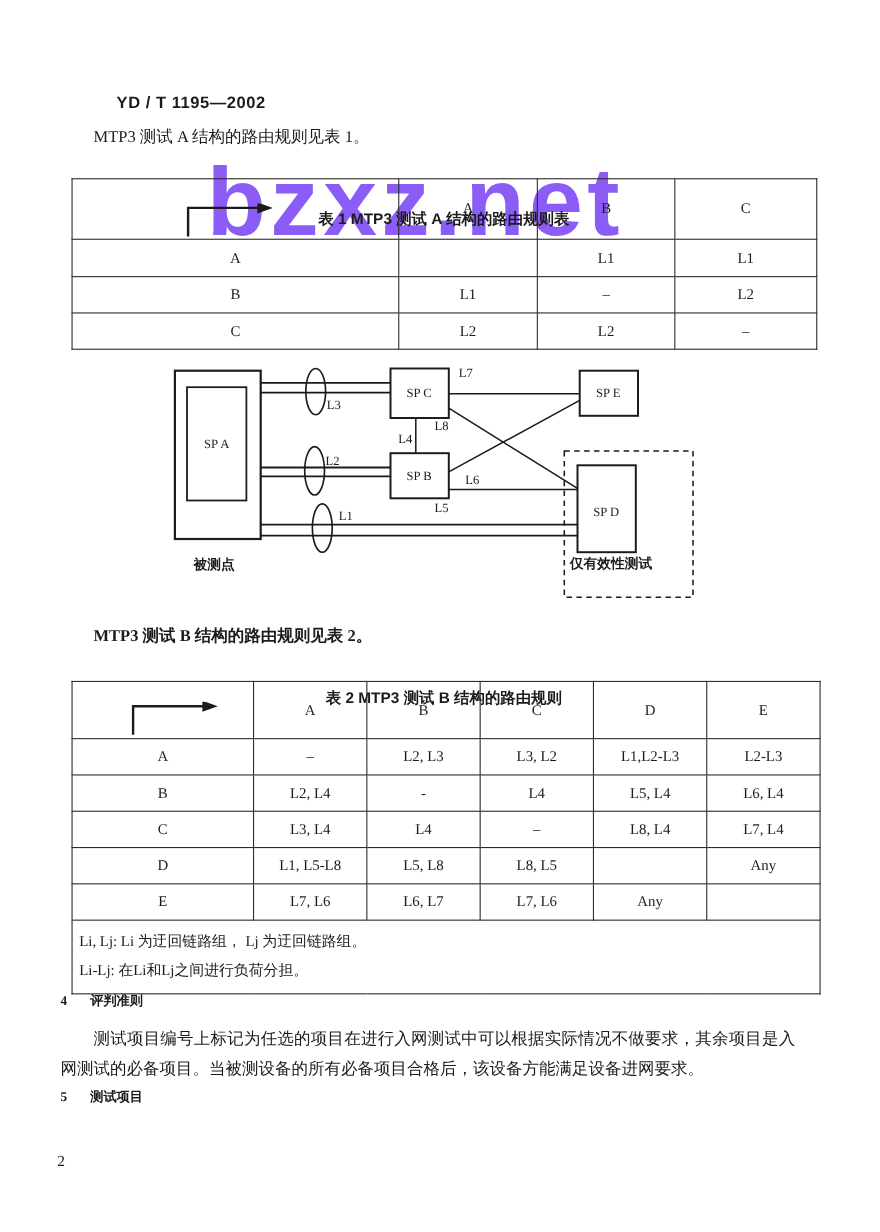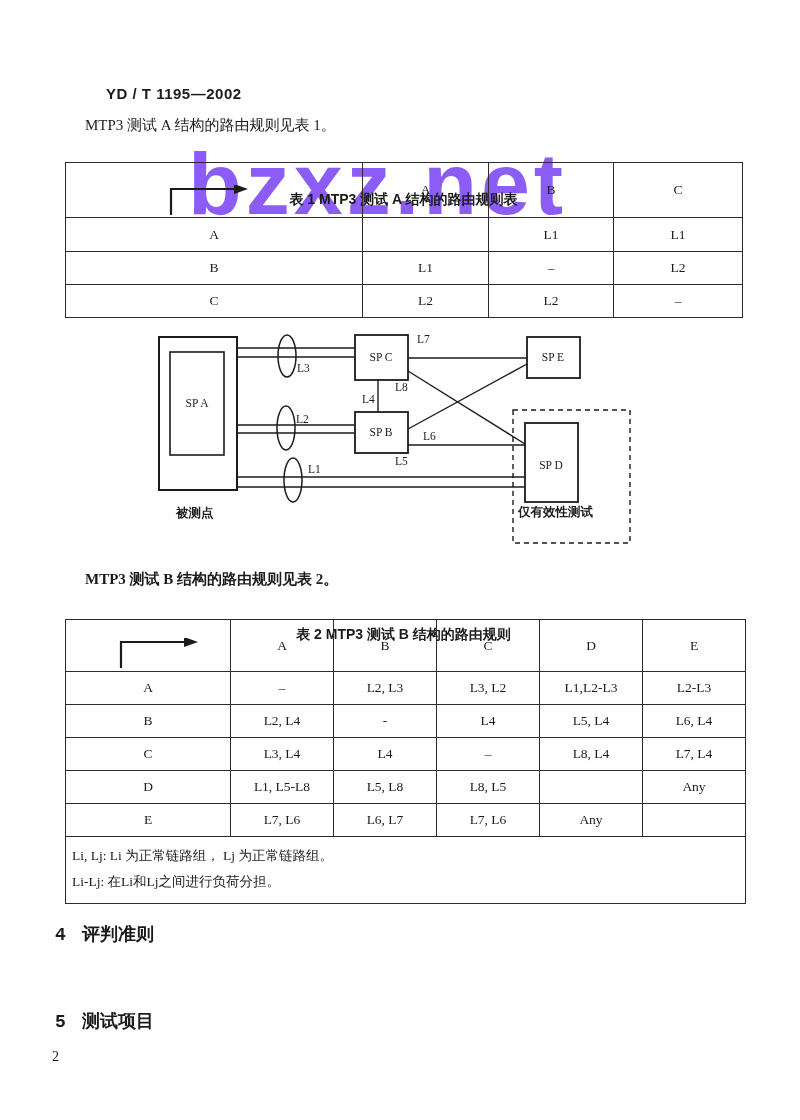--- a/index.html
+++ b/index.html
@@ -29,22 +29,22 @@
   .rules td{border:1.6px solid #2c2c2c;text-align:center;vertical-align:middle;
     font-size:13.5px;padding:0;overflow:hidden;}
   #table1{left:65px;top:162px;width:677px;}
   #table2{left:65px;top:619px;width:680px;}
   .arrow-cell{position:relative;}
   .arrow-svg{position:absolute;}
   #table1 .arrow-svg{left:102px;top:22px;}
   #table2 .arrow-svg{left:52px;top:18px;}
   .notes-cell{text-align:left !important;padding:6px 8px 8px 6px !important;}
   .note-line{font-size:13.5px;line-height:26px;text-indent:0;}
-  .section-head{left:55px;font-family:Liberation Mono, monospace;
-    font-weight:bold;font-size:18px;margin-top:20px;}
+  .section-head{left:55px;font-family:Liberation Serif, serif;
+    font-weight:bold;font-size:12px;}
   .sec4{top:902px;}
   .sec5{top:989px;}
   .sec-num{display:inline-block;min-width:27px;}
   .body4{left:55px;top:932px;width:668px;}
   .page-number{left:52px;top:1049px;font-size:14px;}
   .diagram{left:140px;top:330px;z-index:2;}
   .diagram text{fill:#1b1b1b;}
   .lbl{font-family:"Liberation Serif","DejaVu Serif",serif;font-size:11.5px;}
   .lbl-cn{font-size:12.5px;font-weight:bold;font-family:"Liberation Sans","DejaVu Sans",sans-serif;}
 </style>
@@ -210,31 +210,32 @@
     <tr style="height:33px">
       <td>E</td>
       <td>L7, L6</td>
       <td>L6, L7</td>
       <td>L7, L6</td>
       <td>Any</td>
       <td></td>
     </tr>
     <tr style="height:57px">
       <td class="notes-cell" colspan="6">
-        <div class="note-line">Li, Lj: Li 为正常链路组， Lj 为正常链路组。</div>
+        <div class="note-line">Li, Lj: Li 为迂回链路组， Lj 为迂回链路组。</div>
         <div class="note-line">Li-Lj: 在Li和Lj之间进行负荷分担。</div>
       </td>
     </tr>
   </tbody>
     </table>
 
   <div class="abs content section-head sec4">
     <span class="sec-num">4</span><span>评判准则</span>
   </div>
 
+  <div class="abs content para body4">测试项目编号上标记为任选的项目在进行入网测试中可以根据实际情况不做要求，其余项目是入网测试的必备项目。当被测设备的所有必备项目合格后，该设备方能满足设备进网要求。</div>
 
   <div class="abs content section-head sec5">
     <span class="sec-num">5</span><span>测试项目</span>
   </div>
 
   <div class="abs content page-number">2</div>
 
 </div>
 
 </body></html>

